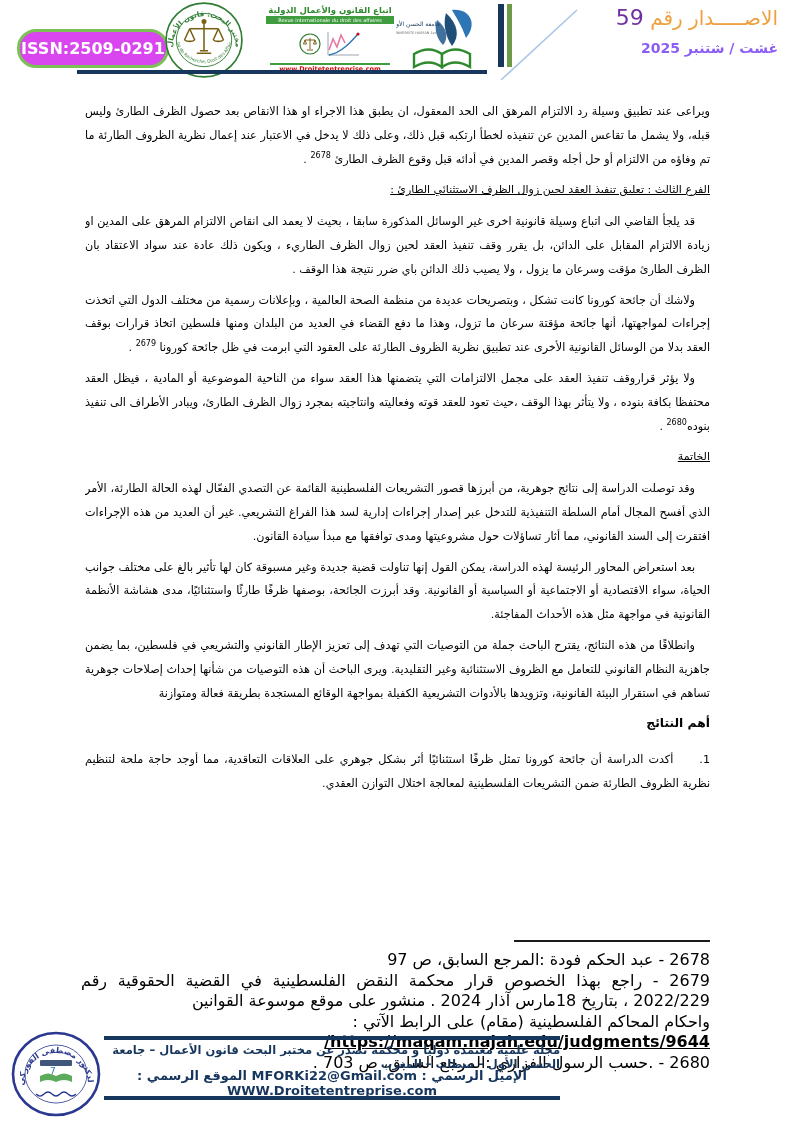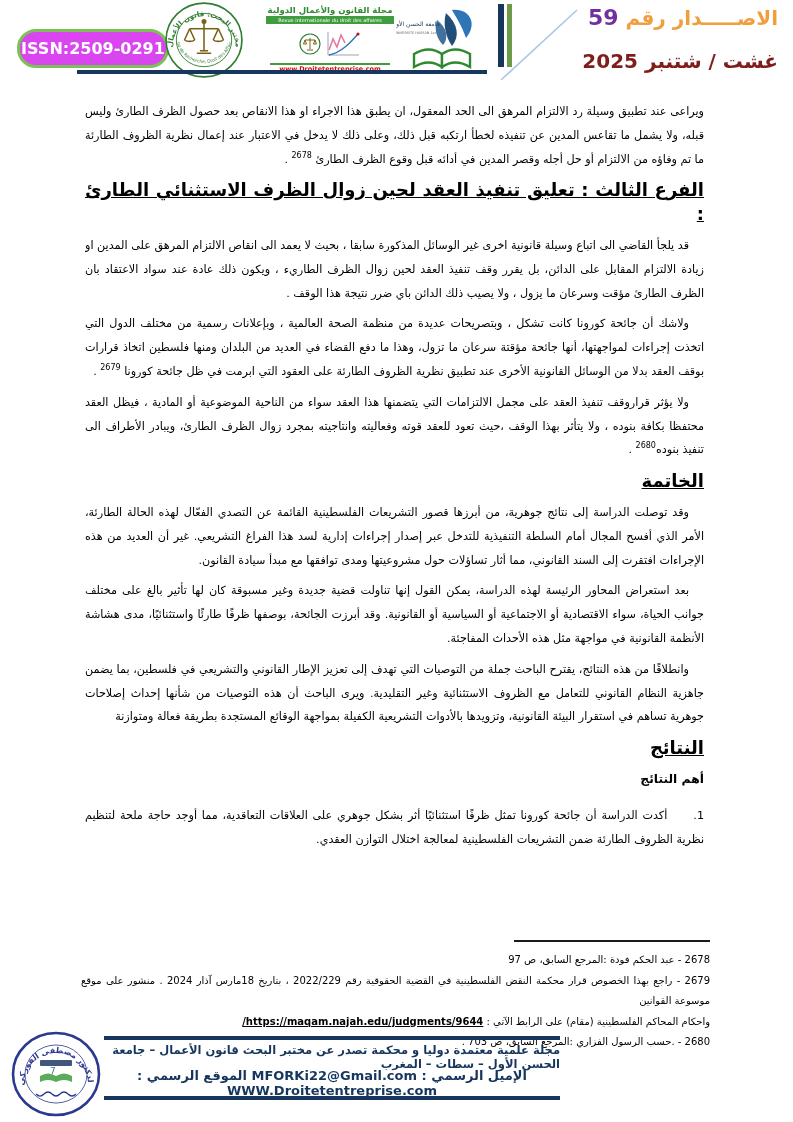--- a/index.html
+++ b/index.html
@@ -14,40 +14,40 @@
   .journal-logo{position:absolute;left:264px;top:5px;width:132px;height:70px;text-align:center;}
   .j-title{color:#2e8b2e;font-weight:bold;font-size:8.5px;direction:rtl;}
   .j-bar{background:#3f9c3f;color:#fff;font-size:5px;line-height:8px;height:8px;margin:1px 2px;}
   .j-row{display:flex;align-items:center;justify-content:center;gap:4px;height:38px;}
   .j-url{color:#cc1111;font-weight:bold;font-size:6.5px;border-top:2px solid #3f9c3f;margin:0 6px;}
   .univ-logo{position:absolute;left:396px;top:8px;}
   .vbars{position:absolute;left:498px;top:4px;height:63px;display:flex;gap:3px;}
   .vbar-navy{width:6px;height:63px;background:#17365d;}
   .vbar-green{width:5px;height:63px;background:#6d9a47;}
   .issue-block{position:absolute;left:520px;top:5px;width:258px;direction:rtl;text-align:right;}
-  .issue-line1{color:#ef9f3e;font-weight:bold;font-size:20px;white-space:nowrap;}
+  .issue-line1{color:#ef9f3e;font-weight:normal;font-size:20px;white-space:nowrap;}
   .issue-number{color:#7030a0;font-size:22px;}
-  .issue-line2{color:#7f1d1d;font-weight:bold;font-size:20px;margin-top:19px;white-space:nowrap;}
+  .issue-line2{color:#8b5cf6;font-weight:bold;font-size:14px;margin-top:10px;white-space:nowrap;}
   .diag-line{position:absolute;left:497px;top:8px;pointer-events:none;}
   .header-rule{position:absolute;left:77px;top:70px;width:410px;height:4px;background:#17365d;}
 
   
-  .main-text{position:absolute;top:100px;right:89px;left:85px;height:838px;overflow:hidden;
+  .main-text{position:absolute;top:100px;right:83px;left:85px;height:838px;overflow:hidden;
     direction:rtl;text-align:justify;font-size:11.2px;line-height:23.8px;color:#000;}
   .main-text p{margin:0 0 7px;}
   .ind{text-indent:15px;}
-  .heading{font-weight:bold;text-decoration:underline;font-size:18px;margin:3px 0 8px;}
+  .heading{font-weight:normal;text-decoration:underline;font-size:11px;margin:3px 0 8px;}
   .subheading{font-weight:bold;font-size:12.3px;margin:0 0 12px;}
   sup{font-size:8px;line-height:0;}
   .li-num{display:inline-block;}
   .li-gap{display:inline-block;width:26px;}
 
   
   .footnotes{position:absolute;top:940px;right:83px;left:81px;direction:rtl;text-align:right;
-    font-size:10px;line-height:20.5px;color:#000;}
+    font-size:16px;line-height:20.5px;color:#000;}
   .fn-sep{width:196px;height:2px;background:#1a1a1a;margin:0 0 8px;}
   .fn-just{text-align:justify;}
   .fn-link{text-decoration:underline;color:#000;font-weight:bold;}
 
   
   .footer-rule{position:absolute;left:104px;width:456px;height:3.5px;background:#17365d;}
   .footer-line1{position:absolute;left:104px;top:1043px;width:456px;direction:rtl;
     color:#17365d;font-weight:bold;font-size:11.5px;}
   .footer-line2{position:absolute;left:104px;top:1068px;width:456px;text-align:center;direction:rtl;
     color:#17365d;font-weight:bold;font-size:13px;}
@@ -80,21 +80,21 @@
         <line x1="39" y1="22" x2="39" y2="49"></line>
         <line x1="25" y1="27" x2="53" y2="27"></line>
         <path d="M25 27 L20 38 M25 27 L30 38 M20 38 A 6 3 0 0 0 30 38"></path>
         <path d="M53 27 L48 38 M53 27 L58 38 M48 38 A 6 3 0 0 0 58 38"></path>
         <path d="M32 51 h14 M35 48.5 h8"></path>
       </g>
     </svg>
   </div>
 
   <div class="journal-logo">
-    <div class="j-title">مجلة القانون والأعمال الدولية</div>
+    <div class="j-title">اتباع القانون والأعمال الدولية</div>
     <div class="j-bar">Revue internationale du droit des affaires</div>
     <div class="j-row">
       <svg width="22" height="22" viewBox="0 0 22 22">
         <circle cx="11" cy="11" r="10" fill="#fff" stroke="#2f7d32" stroke-width="1.2"></circle>
         <g stroke="#7a6015" stroke-width="1" fill="none">
           <line x1="11" y1="5" x2="11" y2="16"></line>
           <line x1="6" y1="7" x2="16" y2="7"></line>
           <path d="M6 7 L4.5 11 h3 z M16 7 L14.5 11 h3 z"></path>
           <path d="M8 17 h6"></path>
         </g>
@@ -149,21 +149,20 @@
     <p class="para ind"><span>ولاشك أن جائحة كورونا كانت تشكل ، وبتصريحات عديدة من منظمة الصحة العالمية ، وبإعلانات رسمية من مختلف الدول التي اتخذت إجراءات لمواجهتها، أنها جائحة مؤقتة سرعان ما تزول، وهذا ما دفع القضاء في العديد من البلدان ومنها فلسطين اتخاذ قرارات بوقف العقد بدلا من الوسائل القانونية الأخرى عند تطبيق نظرية الظروف الطارئة على العقود التي ابرمت في ظل جائحة كورونا </span><sup>2679</sup><span> .</span></p>
 
     <p class="para ind"><span>ولا يؤثر قراروقف تنفيذ العقد على مجمل الالتزامات التي يتضمنها هذا العقد سواء من الناحية الموضوعية أو المادية ، فيظل العقد محتفظا بكافة بنوده ، ولا يتأثر بهذا الوقف ،حيث تعود للعقد قوته وفعاليته وانتاجيته بمجرد زوال الظرف الطارئ، ويبادر الأطراف الى تنفيذ بنوده</span><sup>2680</sup><span> .</span></p>
 
     <div class="heading">الخاتمة</div>
 
     <p class="para ind"><span>وقد توصلت الدراسة إلى نتائج جوهرية، من أبرزها قصور التشريعات الفلسطينية القائمة عن التصدي الفعّال لهذه الحالة الطارئة، الأمر الذي أفسح المجال أمام السلطة التنفيذية للتدخل عبر إصدار إجراءات إدارية لسد هذا الفراغ التشريعي. غير أن العديد من هذه الإجراءات افتقرت إلى السند القانوني، مما أثار تساؤلات حول مشروعيتها ومدى توافقها مع مبدأ سيادة القانون.</span></p>
     <p class="para ind"><span>بعد استعراض المحاور الرئيسة لهذه الدراسة، يمكن القول إنها تناولت قضية جديدة وغير مسبوقة كان لها تأثير بالغ على مختلف جوانب الحياة، سواء الاقتصادية أو الاجتماعية أو السياسية أو القانونية. وقد أبرزت الجائحة، بوصفها ظرفًا طارئًا واستثنائيًا، مدى هشاشة الأنظمة القانونية في مواجهة مثل هذه الأحداث المفاجئة.</span></p>
     <p class="para ind"><span>وانطلاقًا من هذه النتائج، يقترح الباحث جملة من التوصيات التي تهدف إلى تعزيز الإطار القانوني والتشريعي في فلسطين، بما يضمن جاهزية النظام القانوني للتعامل مع الظروف الاستثنائية وغير التقليدية. ويرى الباحث أن هذه التوصيات من شأنها إحداث إصلاحات جوهرية تساهم في استقرار البيئة القانونية، وتزويدها بالأدوات التشريعية الكفيلة بمواجهة الوقائع المستجدة بطريقة فعالة ومتوازنة</span></p>
 
-    <div class="heading">النتائج</div>
 
 
     <div class="subheading">أهم النتائج</div>
 
     <p class="para"><span class="li-num">1.</span><span class="li-gap"></span><span>أكدت الدراسة أن جائحة كورونا تمثل ظرفًا استثنائيًا أثر بشكل جوهري على العلاقات التعاقدية، مما أوجد حاجة ملحة لتنظيم نظرية الظروف الطارئة ضمن التشريعات الفلسطينية لمعالجة اختلال التوازن العقدي.</span></p>
   </div>
 
   <div class="footnotes">
     <div class="fn-sep"></div>
     <div>2678 - عبد الحكم فودة :المرجع السابق، ص 97</div>

